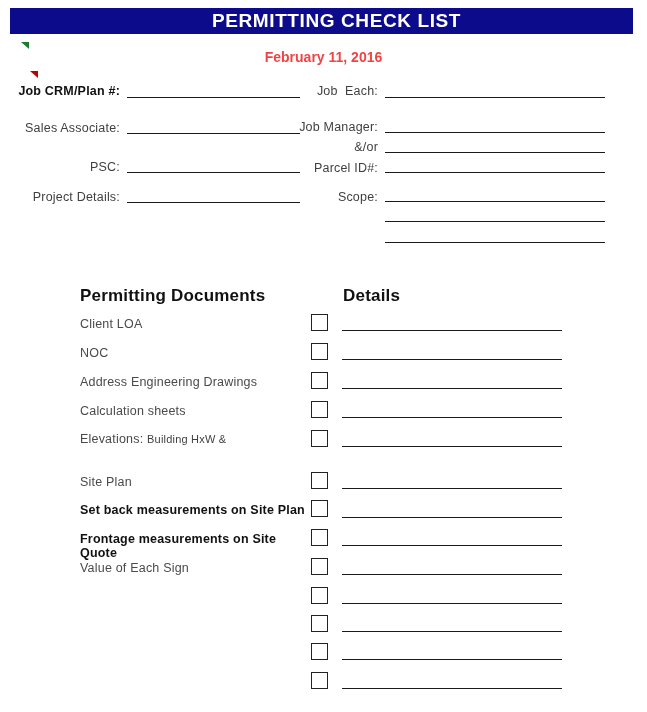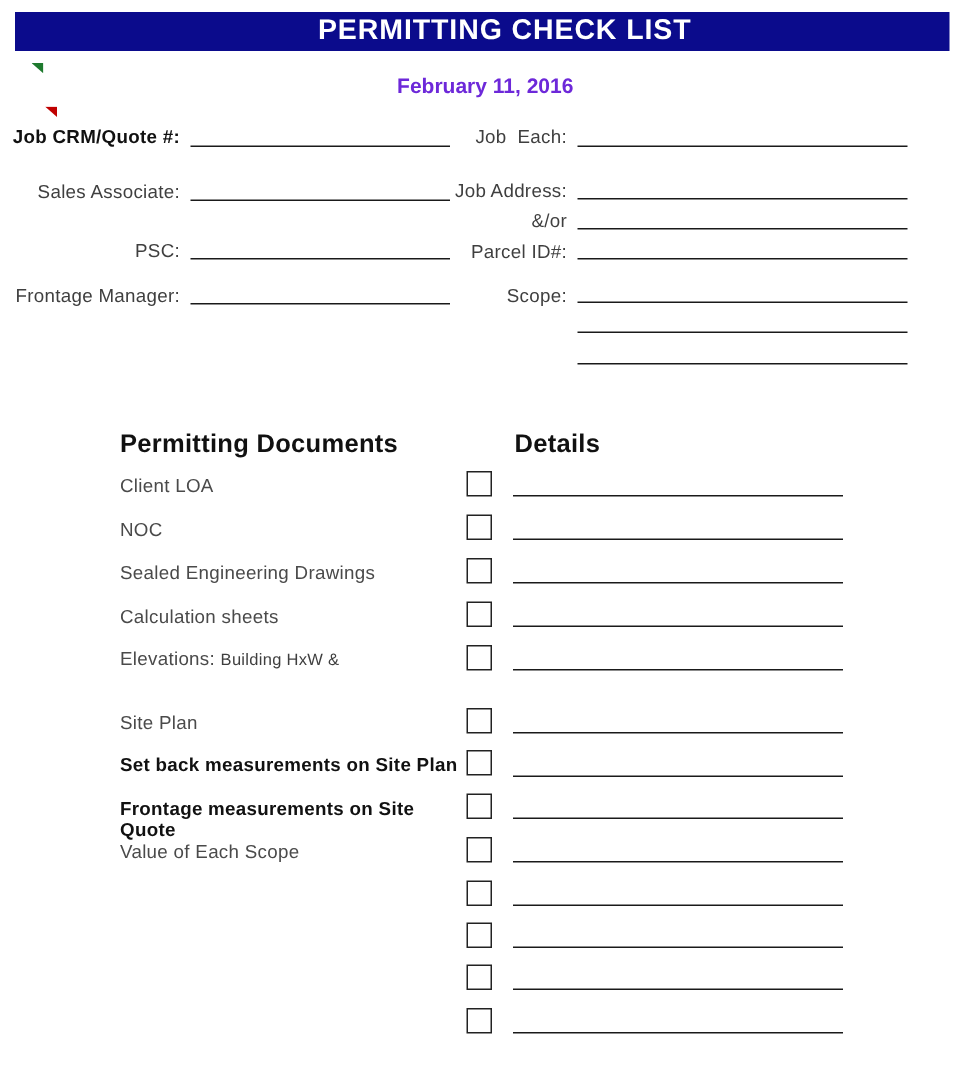--- a/index.html
+++ b/index.html
@@ -10,21 +10,21 @@
   }
   
   .title-bar {
     position:absolute; left:10px; top:8px; width:623px; height:26px;
     background:#0b0b8c; color:#ffffff;
     display:flex; align-items:center; justify-content:center;
     font-weight:bold; font-size:19px; letter-spacing:0.6px;
   }
   .date-line {
     position:absolute; top:49px; left:0; width:647px; text-align:center;
-    font-weight:bold; font-size:14px; color:#6d28d9;
+    font-weight:bold; font-size:14px; color:#ef4444;
   }
   .flag { position:absolute; width:8px; height:7px; }
   .flag.green { left:21px; top:42px; background:#1e7a2e; clip-path:polygon(0 0,100% 0,100% 100%); }
   .flag.red   { left:30px; top:71px; background:#c00000; clip-path:polygon(0 0,100% 0,100% 100%); }
   
   .fld-label {
     position:absolute; text-align:right; font-size:12.5px; color:#3f3f3f;
     white-space:pre; letter-spacing:0.2px;
   }
   .fld-label.bold { font-weight:bold; color:#111; }
@@ -54,32 +54,32 @@
 </head>
 <body>
 
 <div class="title-bar" style="background: rgb(11, 11, 140); color: rgb(255, 255, 255); padding-left: 30px;">
   <span>PERMITTING CHECK LIST</span>
 </div>
 <div class="flag green" style="background: rgb(30, 122, 46);"></div>
 <div class="flag red" style="background: rgb(192, 0, 0);"></div>
 <div class="date-line">February 11, 2016</div>
 
-<div class="fld-label left-label bold" style="top:84px">Job CRM/Quote #:</div>
+<div class="fld-label left-label bold" style="top:84px">Job CRM/Plan #:</div>
 <div class="fline left-line" style="top:96px"></div>
 <div class="fld-label left-label" style="top:121px">Sales Associate:</div>
 <div class="fline left-line" style="top:132px"></div>
 <div class="fld-label left-label" style="top:160px">PSC:</div>
 <div class="fline left-line" style="top:171px"></div>
-<div class="fld-label left-label" style="top:190px">Frontage Manager:</div>
+<div class="fld-label left-label" style="top:190px">Project Details:</div>
 <div class="fline left-line" style="top:201px"></div>
 
 <div class="fld-label right-label" style="top:84px">Job  Each:</div>
 <div class="fline right-line" style="top:96px"></div>
-<div class="fld-label right-label" style="top:120px">Job Address:</div>
+<div class="fld-label right-label" style="top:120px">Job Manager:</div>
 <div class="fline right-line" style="top:131px"></div>
 <div class="fld-label right-label" style="top:140px">&amp;/or</div>
 <div class="fline right-line" style="top:151px"></div>
 <div class="fld-label right-label" style="top:161px">Parcel ID#:</div>
 <div class="fline right-line" style="top:171px"></div>
 <div class="fld-label right-label" style="top:190px">Scope:</div>
 <div class="fline right-line" style="top:200px"></div>
 <div class="fline right-line" style="top:220px"></div>
 <div class="fline right-line" style="top:241px"></div>
 
@@ -87,21 +87,21 @@
 <div class="section-header" style="left:343px; top:286px">Details</div>
 
 <div class="row-label" style="top:317px">Client LOA</div>
 <div class="cb" style="top:314px"></div>
 <div class="dline" style="top:329px"></div>
 
 <div class="row-label" style="top:346px">NOC</div>
 <div class="cb" style="top:343px"></div>
 <div class="dline" style="top:358px"></div>
 
-<div class="row-label" style="top:375px">Sealed Engineering Drawings</div>
+<div class="row-label" style="top:375px">Address Engineering Drawings</div>
 <div class="cb" style="top:372px"></div>
 <div class="dline" style="top:387px"></div>
 
 <div class="row-label" style="top:404px">Calculation sheets</div>
 <div class="cb" style="top:401px"></div>
 <div class="dline" style="top:416px"></div>
 
 <div class="row-label" style="top:432px">
   <span>Elevations:</span>
   <span class="note">Building HxW &amp;</span>
@@ -114,21 +114,21 @@
 <div class="dline" style="top:487px"></div>
 
 <div class="row-label bold" style="top:503px">Set back measurements on Site Plan</div>
 <div class="cb" style="top:500px"></div>
 <div class="dline" style="top:516px"></div>
 
 <div class="row-label bold" style="top:532px">Frontage measurements on Site Quote</div>
 <div class="cb" style="top:529px"></div>
 <div class="dline" style="top:544px"></div>
 
-<div class="row-label" style="top:561px">Value of Each Scope</div>
+<div class="row-label" style="top:561px">Value of Each Sign</div>
 <div class="cb" style="top:558px"></div>
 <div class="dline" style="top:573px"></div>
 
 <div class="cb" style="top:587px"></div>
 <div class="dline" style="top:602px"></div>
 
 <div class="cb" style="top:615px"></div>
 <div class="dline" style="top:630px"></div>
 
 <div class="cb" style="top:643px"></div>

